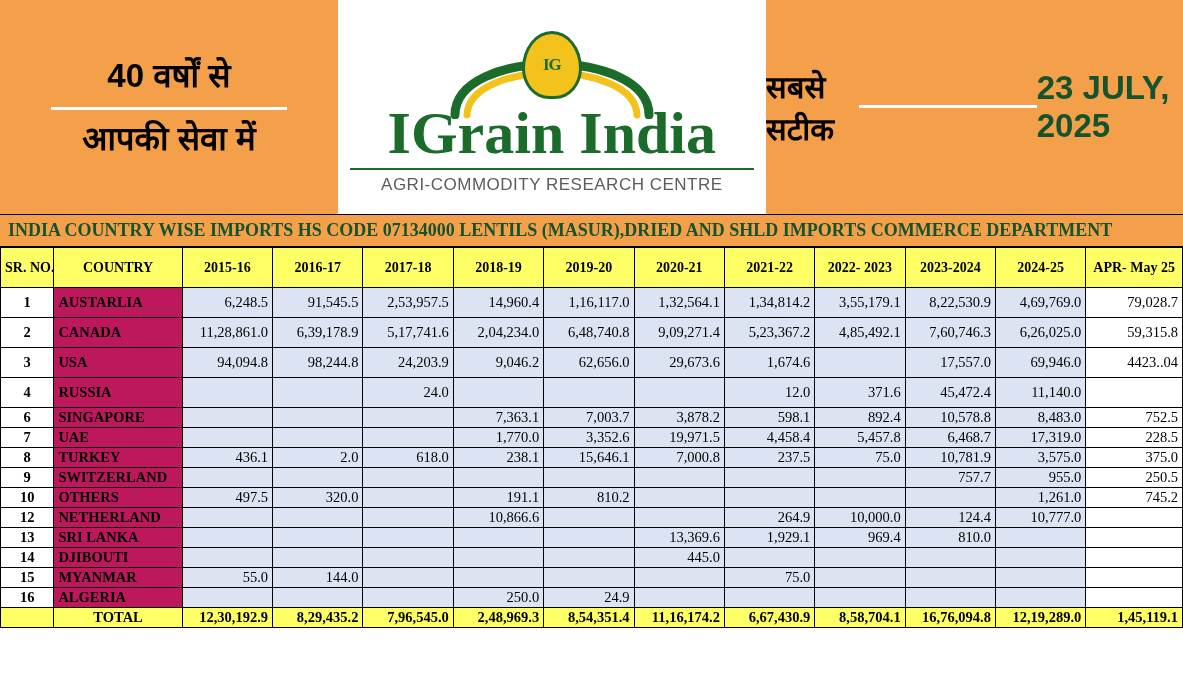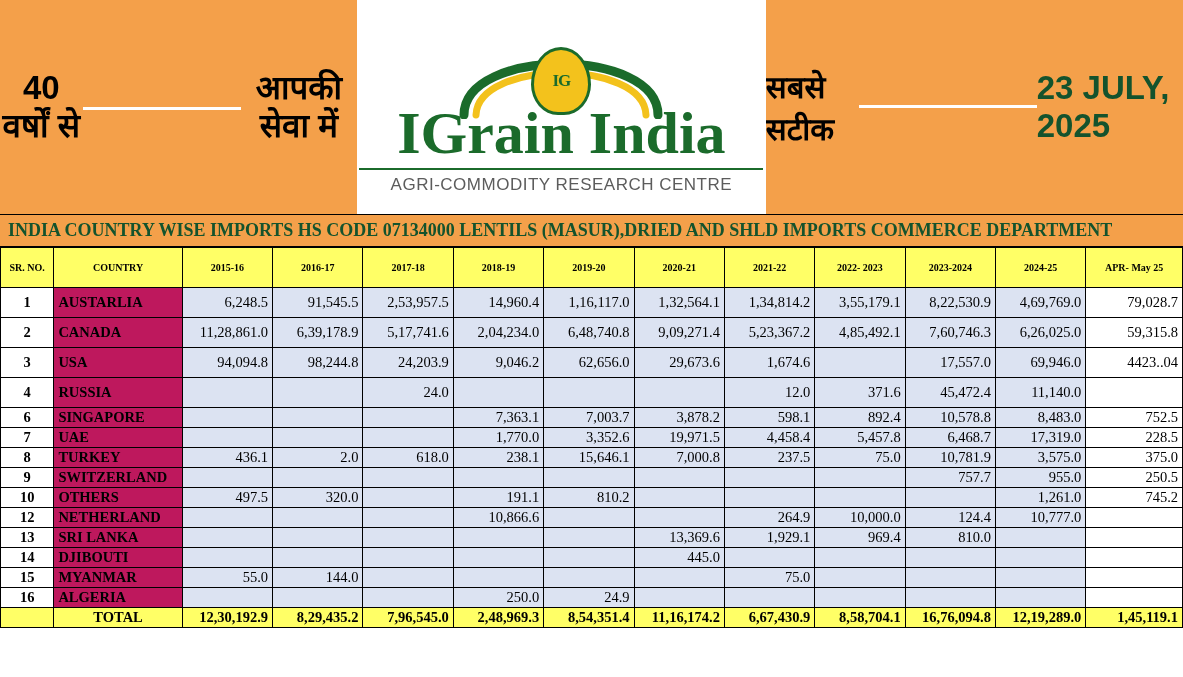--- a/index.html
+++ b/index.html
@@ -24,21 +24,21 @@
   .header {
     display: flex;
     height: 214px;
     width: 1183px;
     box-sizing: border-box;
   }
   .header-left {
     width: 357px;
     background: #f4a04a;
     display: flex;
-    flex-direction: row;
+    flex-direction: column;
     align-items: center;
     justify-content: center;
     box-sizing: border-box;
   }
   .header-left .line-text {
     font-family: "Liberation Sans", sans-serif;
     font-weight: bold;
     font-size: 33px;
     color: #000;
     text-align: center;
@@ -71,21 +71,21 @@
     position: absolute;
     left: 50%;
     top: 4px;
     transform: translateX(-50%);
     width: 230px;
     height: 96px;
   }
   .seal {
     position: absolute;
     left: 50%;
-    top: 28px;
+    top: 12px;
     transform: translateX(-50%);
     width: 54px;
     height: 62px;
     background: #f3c21c;
     border-radius: 50% 50% 45% 45% / 55% 55% 45% 45%;
     border: 3px solid #1b6b2b;
     display: flex;
     align-items: center;
     justify-content: center;
   }
@@ -184,21 +184,21 @@
     box-sizing: border-box;
     height: 19px;
     overflow: hidden;
     white-space: nowrap;
   }
   table.data thead th {
     background: #ffff66;
     font-weight: bold;
     text-align: center;
     height: 40px;
-    font-size: 10px;
+    font-size: 14px;
   }
   th.col-sr { width: 52px; }
   th.col-country { width: 125px; text-align: left; padding-left: 4px; }
   th.col-year { width: 88px; }
   th.col-last { width: 94px; }
 
   td.sr {
     text-align: center;
     font-weight: bold;
     background: #ffffff;

